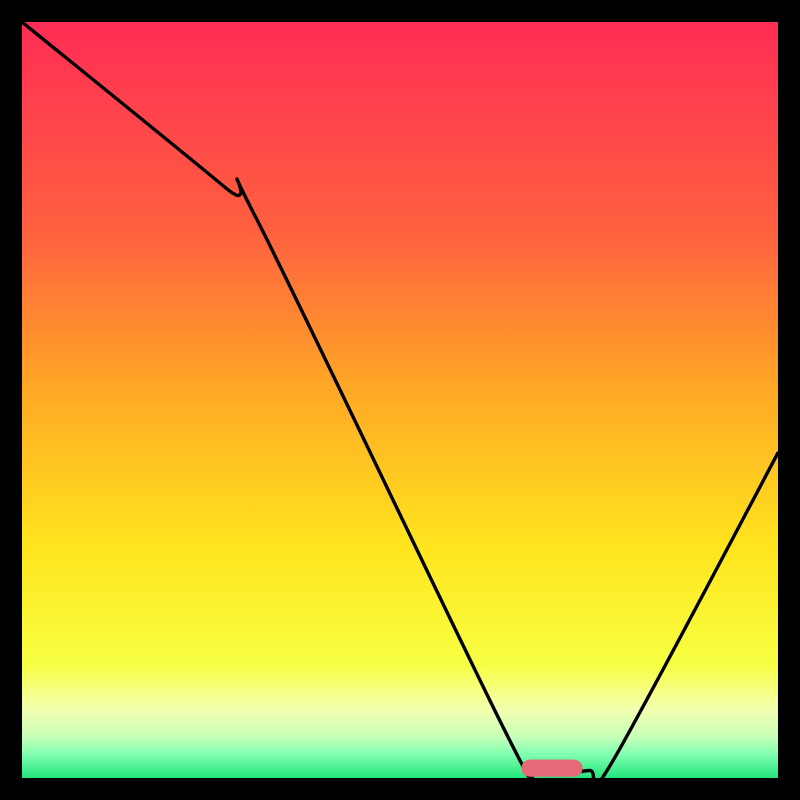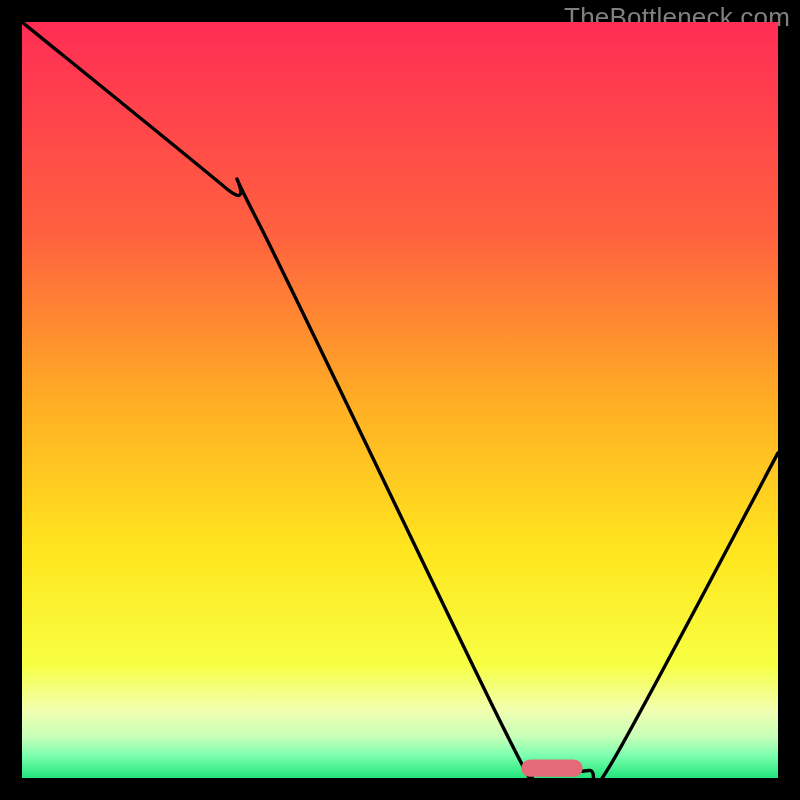--- a/index.html
+++ b/index.html
@@ -30,21 +30,20 @@
     color: #808080;
     font-size: 26px;
     font-weight: 500;
     letter-spacing: 0.2px;
   }
 </style>
 </head>
 <body>
 
 <div class="stage">
-  <div class="watermark">TheBottleneck.com</div>
 
   <svg class="plot" viewBox="0 0 100 100" preserveAspectRatio="none">
     <defs>
       <linearGradient id="bg-grad" x1="0" y1="0" x2="0" y2="1">
       <stop offset="0%" stop-color="#ff2d55"></stop>
           <stop offset="28.000000000000004%" stop-color="#ff613f"></stop>
           <stop offset="50%" stop-color="#ffad24"></stop>
           <stop offset="70%" stop-color="#ffe61e"></stop>
           <stop offset="85%" stop-color="#f7ff43"></stop>
           <stop offset="91%" stop-color="#f2ffb0"></stop>

